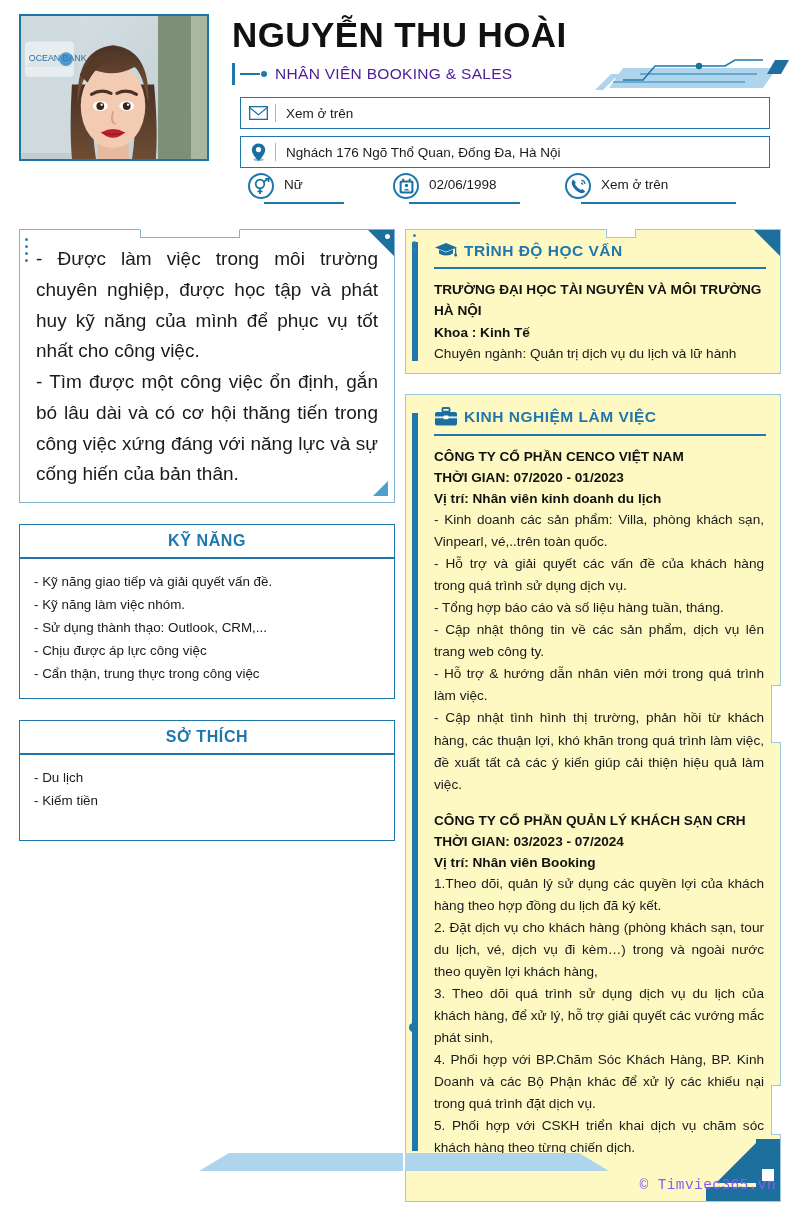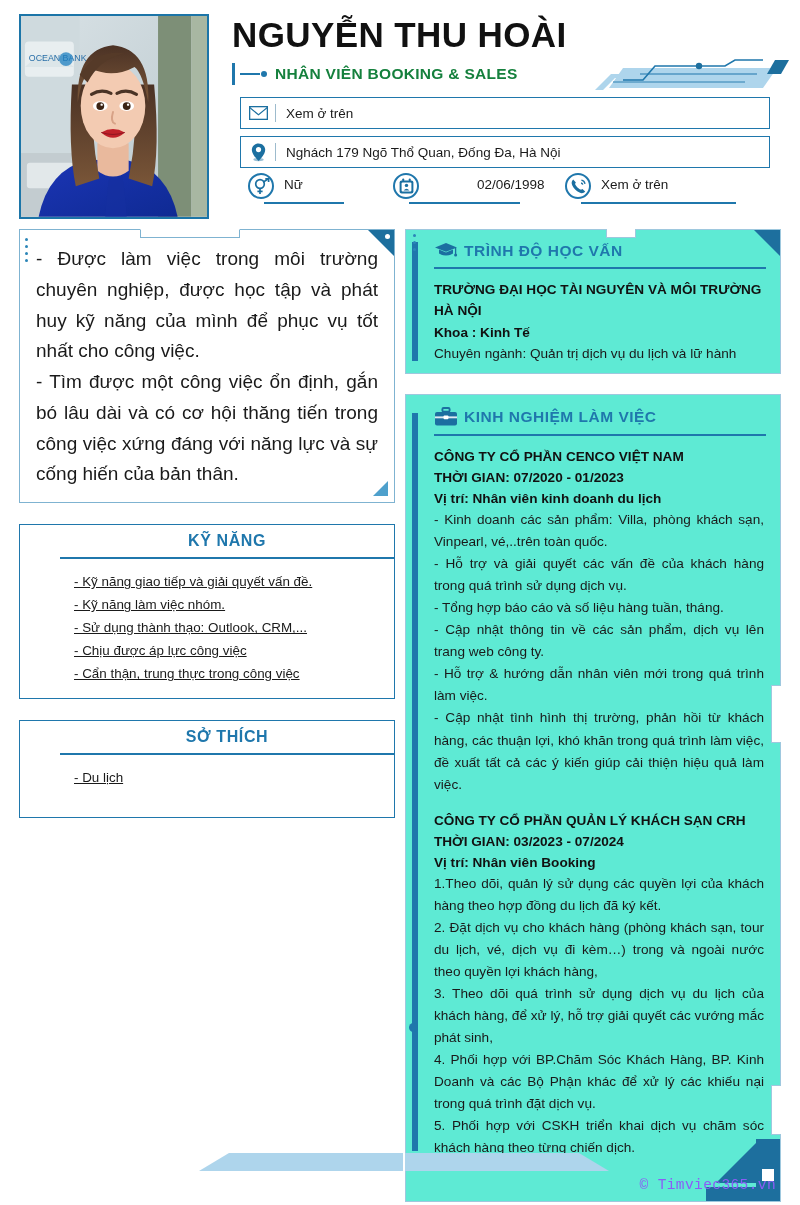--- a/index.html
+++ b/index.html
@@ -11,36 +11,36 @@
     position: relative;
     overflow: hidden;
   }
   .page { position: relative; width: 800px; height: 1205px; }
 
   
   .header { position: absolute; left: 0; top: 0; width: 800px; height: 222px; }
 
   .photo-frame {
     position: absolute; left: 19px; top: 14px;
-    width: 190px; height: 205px;
+    width: 190px; height: 147px;
     border: 2px solid #1c75a8;
     overflow: hidden; background: #cfd9de;
   }
   .photo-canvas { position: absolute; inset: 0; }
 
   .name-block { position: absolute; left: 232px; top: 16px; width: 556px; }
   .cv-name {
     font-size: 35px; font-weight: bold; letter-spacing: 0.4px;
     color: #111; line-height: 1.08; white-space: nowrap;
   }
   .title-row { position: absolute; left: 232px; top: 62px; display: flex; align-items: center; height: 24px; }
   .tick-bar { width: 3px; height: 22px; background: #1f77ac; margin-right: 5px; }
   .tick-line { width: 20px; height: 2px; background: #1f77ac; }
   .tick-dot { width: 6px; height: 6px; border-radius: 50%; background: #1f77ac; margin-left: 1px; margin-right: 8px; }
-  .cv-title { font-size: 15.5px; font-weight: bold; letter-spacing: 0.3px; color: #15803d; white-space: nowrap; }
+  .cv-title { font-size: 15.5px; font-weight: normal; letter-spacing: 0.3px; color: #4c1d95; white-space: nowrap; }
 
   .header-deco { position: absolute; left: 595px; top: 56px; width: 195px; height: 46px; }
 
   .contact-line {
     position: absolute; left: 240px; height: 32px;
     border: 1.3px solid #1f77ac; display: flex; align-items: center;
     background: #fff;
   }
   .contact-line .ic { width: 34px; display:flex; align-items:center; justify-content:center; }
   .contact-line .divider { width: 1px; height: 18px; background: #9dbbcd; }
@@ -77,33 +77,33 @@
   .corner-lt {
     position:absolute; right:6px; bottom:6px; width:0; height:0;
     border-bottom: 15px solid #4ea0cc; border-left: 15px solid transparent;
   }
   .obj-topnotch {
     position:absolute; left:120px; top:-1px; width:100px; height:9px;
     border-left:1.4px solid #7fb3d1; border-right:1.4px solid #7fb3d1; border-bottom:1.4px solid #7fb3d1;
     background:#fff; border-top:1.4px solid #fff;
   }
 
-  .panel { margin-top: 21px; border: 1.4px solid #1f77ac; background:#fff;padding-left:40px; }
+  .panel { margin-top: 21px; border: 1.4px solid #1f77ac; background:#fff; }
   .panel-head {
     text-align:center; font-size: 16px; font-weight: bold; color:#1f77ac;
     letter-spacing: 0.6px; padding: 7px 0 7px 0;
     border-bottom: 2.2px solid #1f77ac;
   }
   .panel-body { padding: 11px 14px 13px 14px; }
-  .panel-body li { list-style:none; font-size: 13.4px; line-height: 1.72; color:#1a1a1a;text-decoration:underline; }
+  .panel-body li { list-style:none; font-size: 13.4px; line-height: 1.72; color:#1a1a1a; }
 
   
   .right-col { position: absolute; left: 405px; top: 229px; width: 376px; }
 
-  .r-box { position: relative; border: 1.4px solid #9ec8de; background:#5eead4; }
+  .r-box { position: relative; border: 1.4px solid #9ec8de; background:#fef9c3; }
   .r-spine { position:absolute; left: 6px; top: 12px; bottom: 12px; width: 6px; background:#1f77ac; }
   .r-spine-dots { position:absolute; left: 7px; top: 4px; width:3px; }
   .r-spine-dots i { display:block; width:3px; height:3px; background:#2c86b8; margin-bottom:4px; border-radius:50%; }
 
   .sec-head { display:flex; align-items:center; padding: 12px 0 7px 28px; }
   .sec-ic { width: 30px; display:flex; align-items:center; justify-content:flex-start; }
   .sec-title { font-size: 15.5px; font-weight: bold; color:#1f77ac; letter-spacing: 0.5px; }
   .sec-rule { height: 2.2px; background:#1f77ac; margin: 0 14px 0 28px; }
 
   .r-content { padding: 10px 16px 14px 28px; }
@@ -233,40 +233,40 @@
 
     <div class="contact-line" id="line-address">
       <div class="ic">
         <svg width="15" height="19" viewBox="0 0 15 19">
           <path d="M7.5 0.5 C3.6 0.5 0.8 3.4 0.8 7 C0.8 11.6 7.5 18 7.5 18 C7.5 18 14.2 11.6 14.2 7 C14.2 3.4 11.4 0.5 7.5 0.5 Z" fill="#1b6fa0"></path>
           <circle cx="7.5" cy="6.6" r="2.6" fill="#fff"></circle>
           <ellipse cx="7.5" cy="16.6" rx="5.2" ry="1.6" fill="#1b6fa0" opacity="0.45"></ellipse>
         </svg>
       </div>
       <div class="divider"></div>
-      <div class="txt">Nghách 179 Ngõ Thổ Quan, Đống Đa, Hà Nội</div>
+      <div class="txt">Nghách 176 Ngõ Thổ Quan, Đống Đa, Hà Nội</div>
     </div>
 
     <div class="mini-row">
 
       <div class="mini-item" style="left:0px; top:0px;">
         <div class="mini-ic">
           <svg width="17" height="17" viewBox="0 0 17 17">
             <circle cx="7" cy="6" r="4.3" fill="none" stroke="#1b6fa0" stroke-width="1.7"></circle>
             <path d="M7 10.3 L7 16" stroke="#1b6fa0" stroke-width="1.7"></path>
             <path d="M4.4 13.4 L9.6 13.4" stroke="#1b6fa0" stroke-width="1.7"></path>
             <path d="M10 4.3 L15.3 0.9" stroke="#1b6fa0" stroke-width="1.7"></path>
             <path d="M12.3 0.9 L15.6 0.9 L15.6 4" stroke="#1b6fa0" stroke-width="1.7" fill="none"></path>
           </svg>
         </div>
         <div class="mini-txt">Nữ</div>
       </div>
       <div class="mini-underline" style="left:16px; width:80px;"></div>
 
-      <div class="mini-item" style="left:145px; top:0px;gap:48px;">
+      <div class="mini-item" style="left:145px; top:0px;">
         <div class="mini-ic">
           <svg width="17" height="17" viewBox="0 0 17 17">
             <rect x="1.6" y="2.4" width="13.8" height="13" rx="2" fill="#1b6fa0"></rect>
             <rect x="3.6" y="4.6" width="9.8" height="9" rx="1" fill="#fff"></rect>
             <circle cx="8.5" cy="7.4" r="1.7" fill="#1b6fa0"></circle>
             <path d="M5.6 12.4 q2.9 -3.2 5.8 0 z" fill="#1b6fa0"></path>
             <rect x="4.3" y="0.4" width="1.9" height="3.2" rx="0.8" fill="#1b6fa0"></rect>
             <rect x="10.8" y="0.4" width="1.9" height="3.2" rx="0.8" fill="#1b6fa0"></rect>
           </svg>
         </div>
@@ -315,20 +315,21 @@
         <li>- Chịu được áp lực công việc</li>
         <li>- Cẩn thận, trung thực trong công việc</li>
       </ul>
     </div>
 
 
     <div class="panel">
       <div class="panel-head">SỞ THÍCH</div>
       <ul class="panel-body" style="padding-bottom:28px;">
         <li>- Du lịch</li>
+        <li>- Kiếm tiền</li>
       </ul>
     </div>
 
   </div>
 
   <div class="right-col">
 
     <div class="r-box">
       <div class="edu-topnotch"></div>
       <div class="r-spine"></div>

